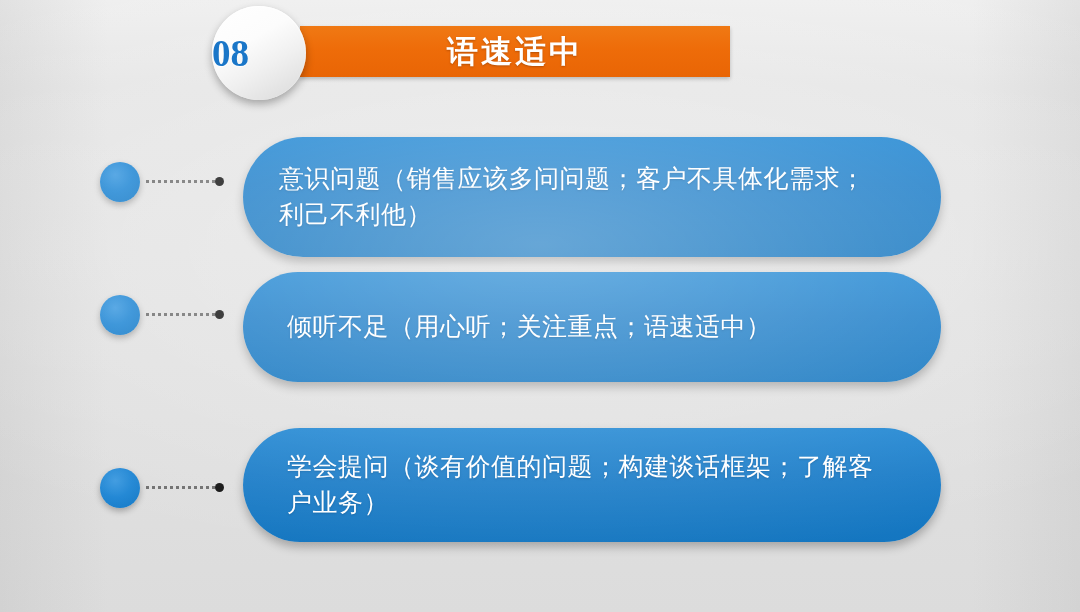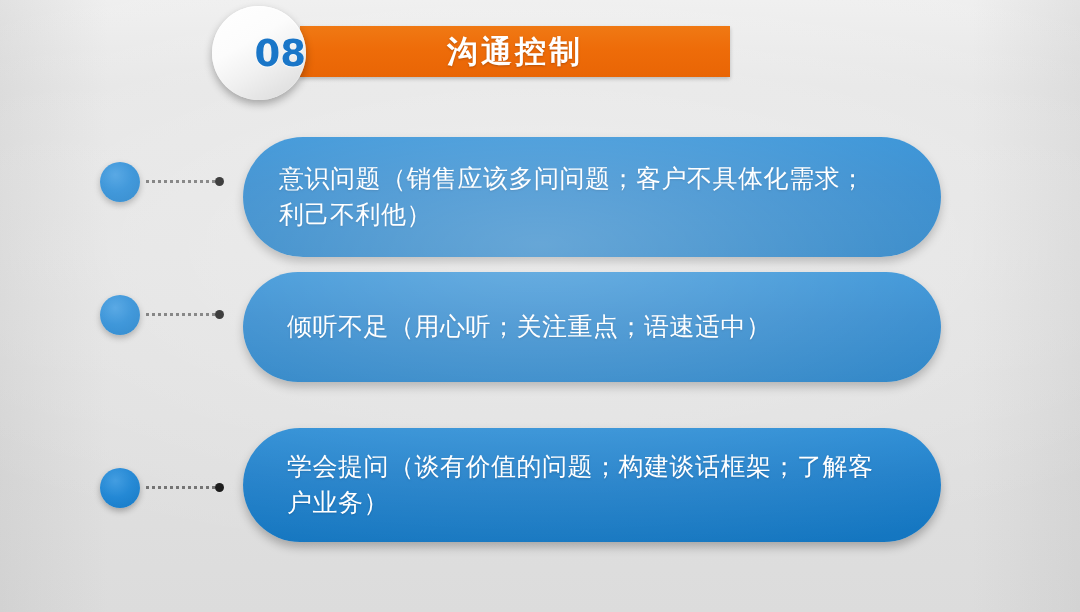--- a/index.html
+++ b/index.html
@@ -80,22 +80,23 @@
     width: 94px;
     height: 94px;
     border-radius: 50%;
     background:
       linear-gradient(150deg, #ffffff 0%, #fcfcfc 38%, #f0f0f0 62%, #e0e0e0 88%, #d6d6d6 100%);
     box-shadow:
       0 4px 9px rgba(0,0,0,0.30),
       inset 0 1px 2px rgba(255,255,255,0.95);
     display: flex;
     align-items: center;
-    justify-content: flex-end;
+    justify-content: flex-start;
     z-index: 6;
+    font-family: Liberation Serif, serif;
   }
 
   .badge-number {
     color: #1a76c8;
     font-size: 37px;
     font-weight: bold;
     letter-spacing: 0px;
     text-shadow: 0 1px 1px rgba(255,255,255,0.9);
     line-height: 1;
   }
@@ -177,21 +178,21 @@
   }
 </style>
 </head>
 <body>
 
 <div class="slide">
 
   <div class="header">
 
     <div class="title-bar">
-      <div class="title-text">沟通控制</div>
+      <div class="title-text">语速适中</div>
     </div>
 
     <div class="badge-circle">
       <span class="badge-number">08</span>
     </div>
 
   </div>
 
   <div class="row row-1">
     <div class="bullet-dot"></div>

